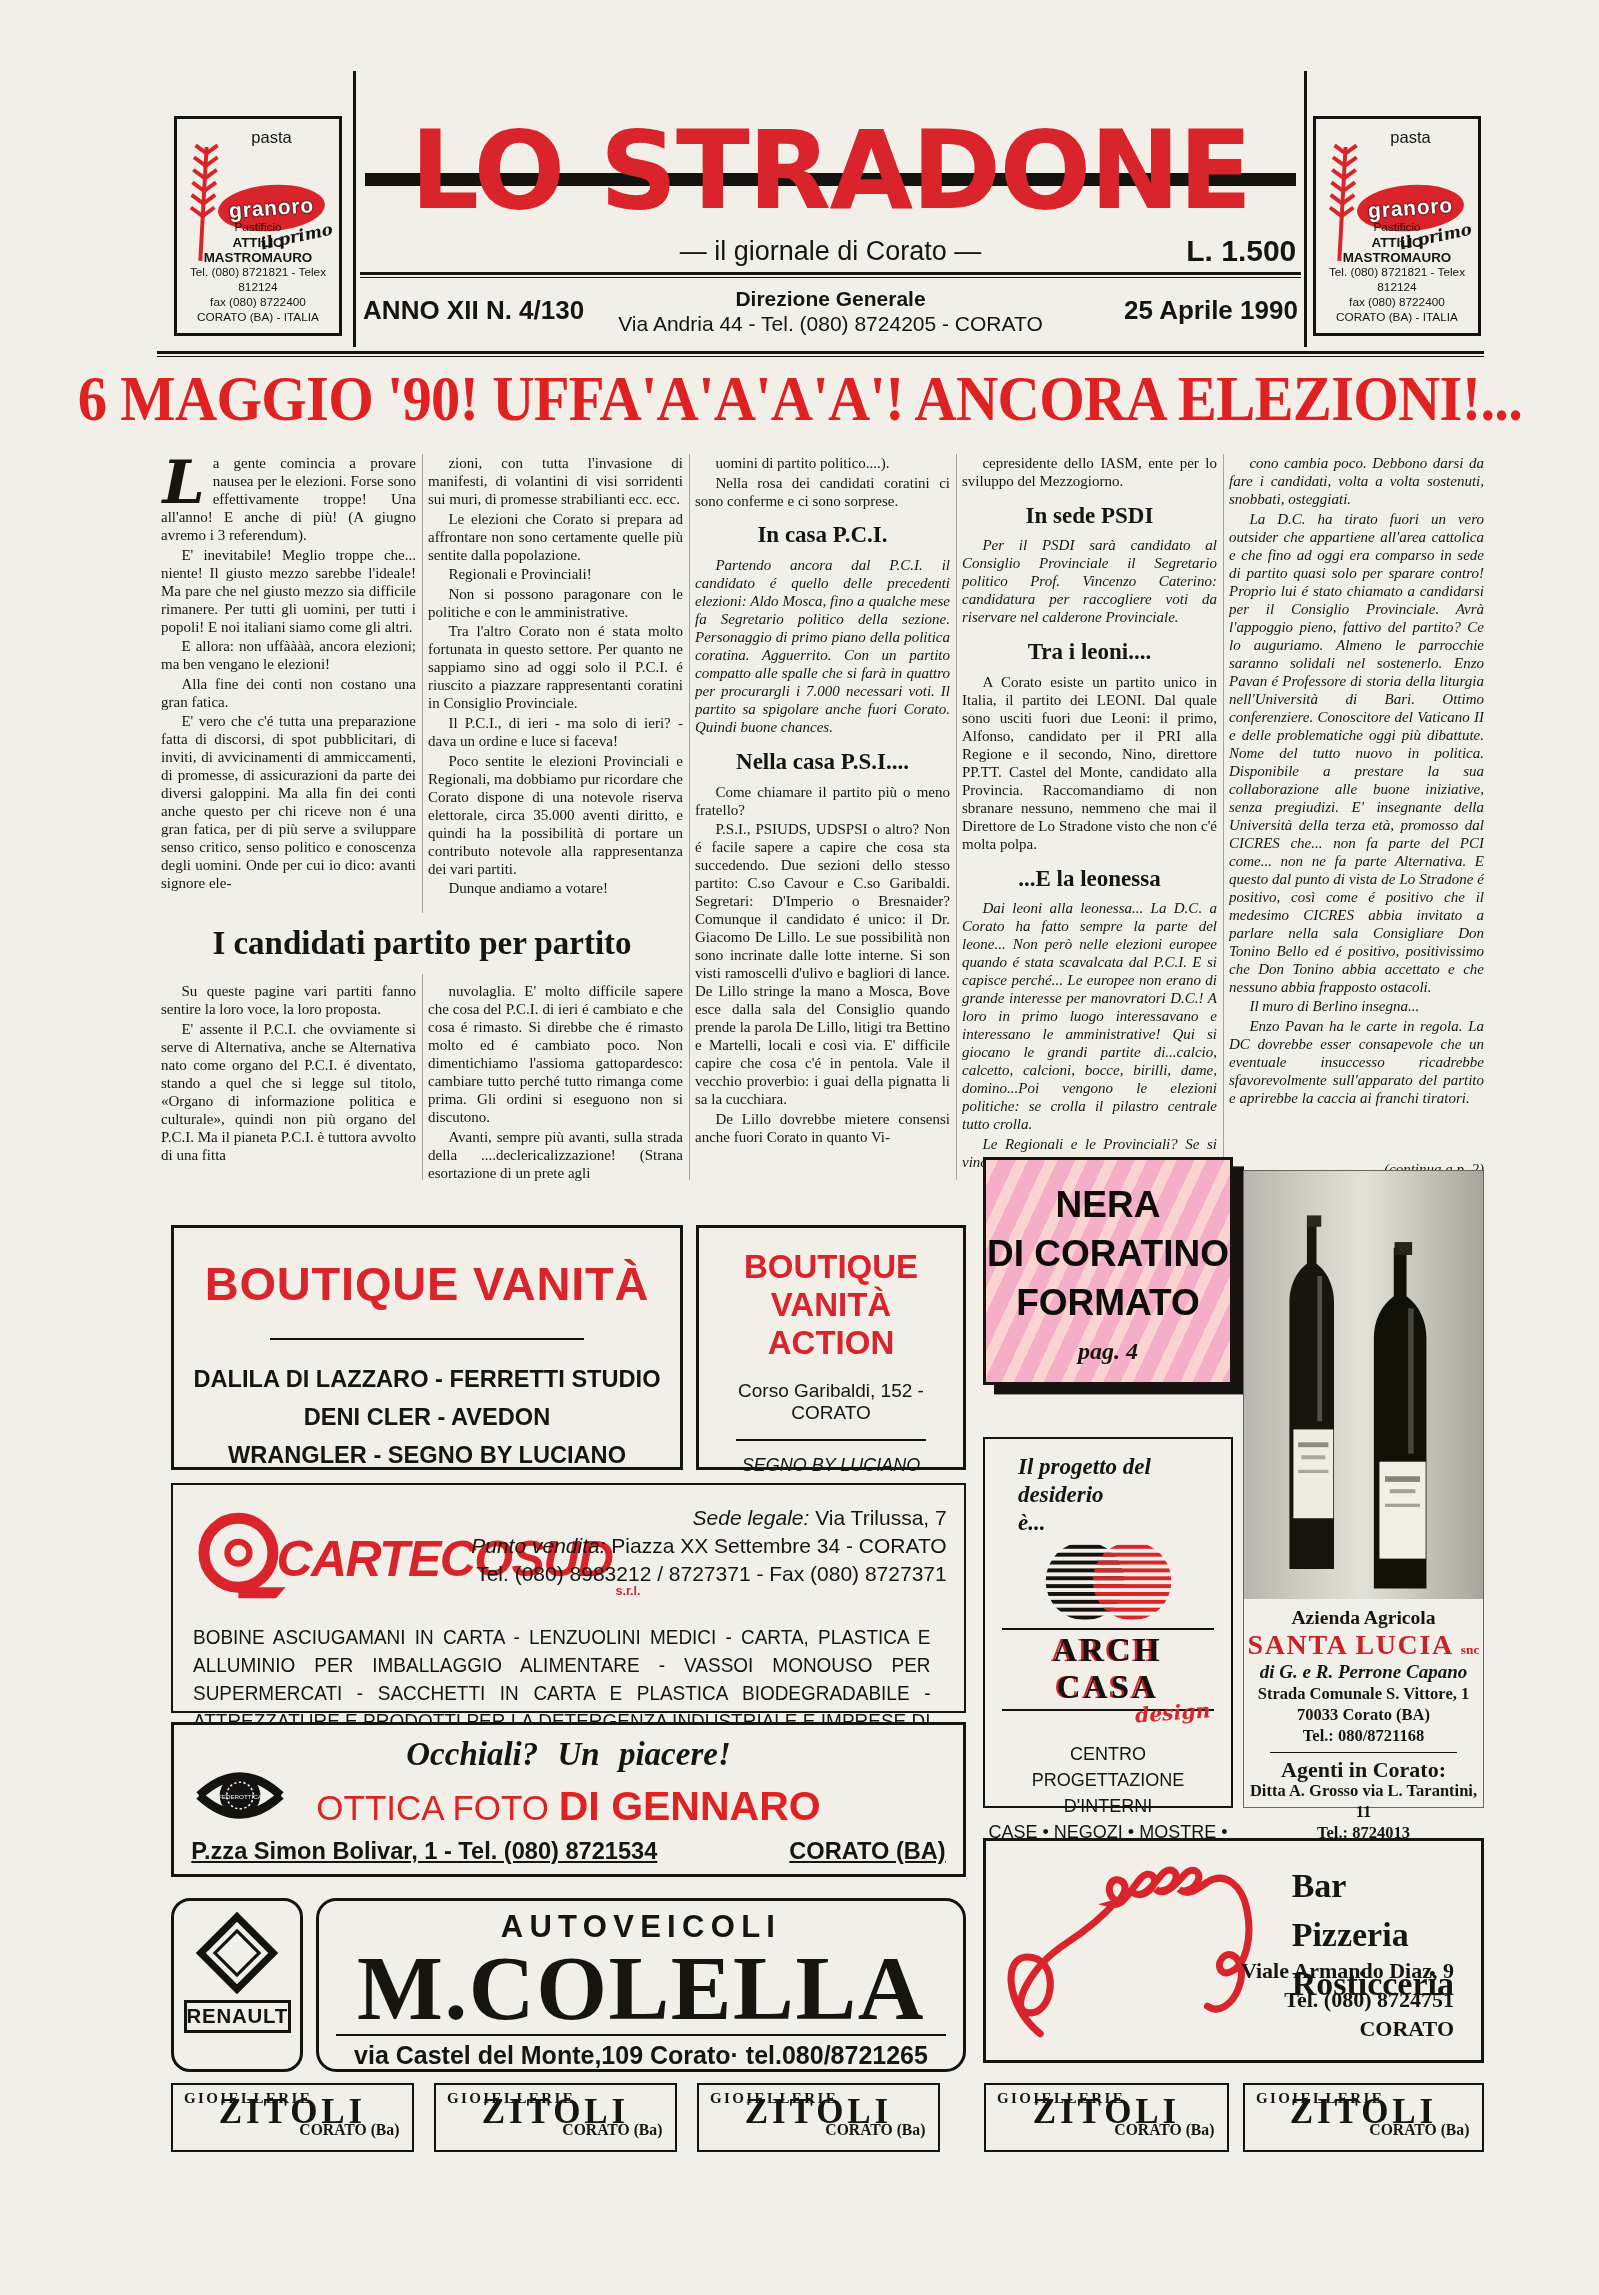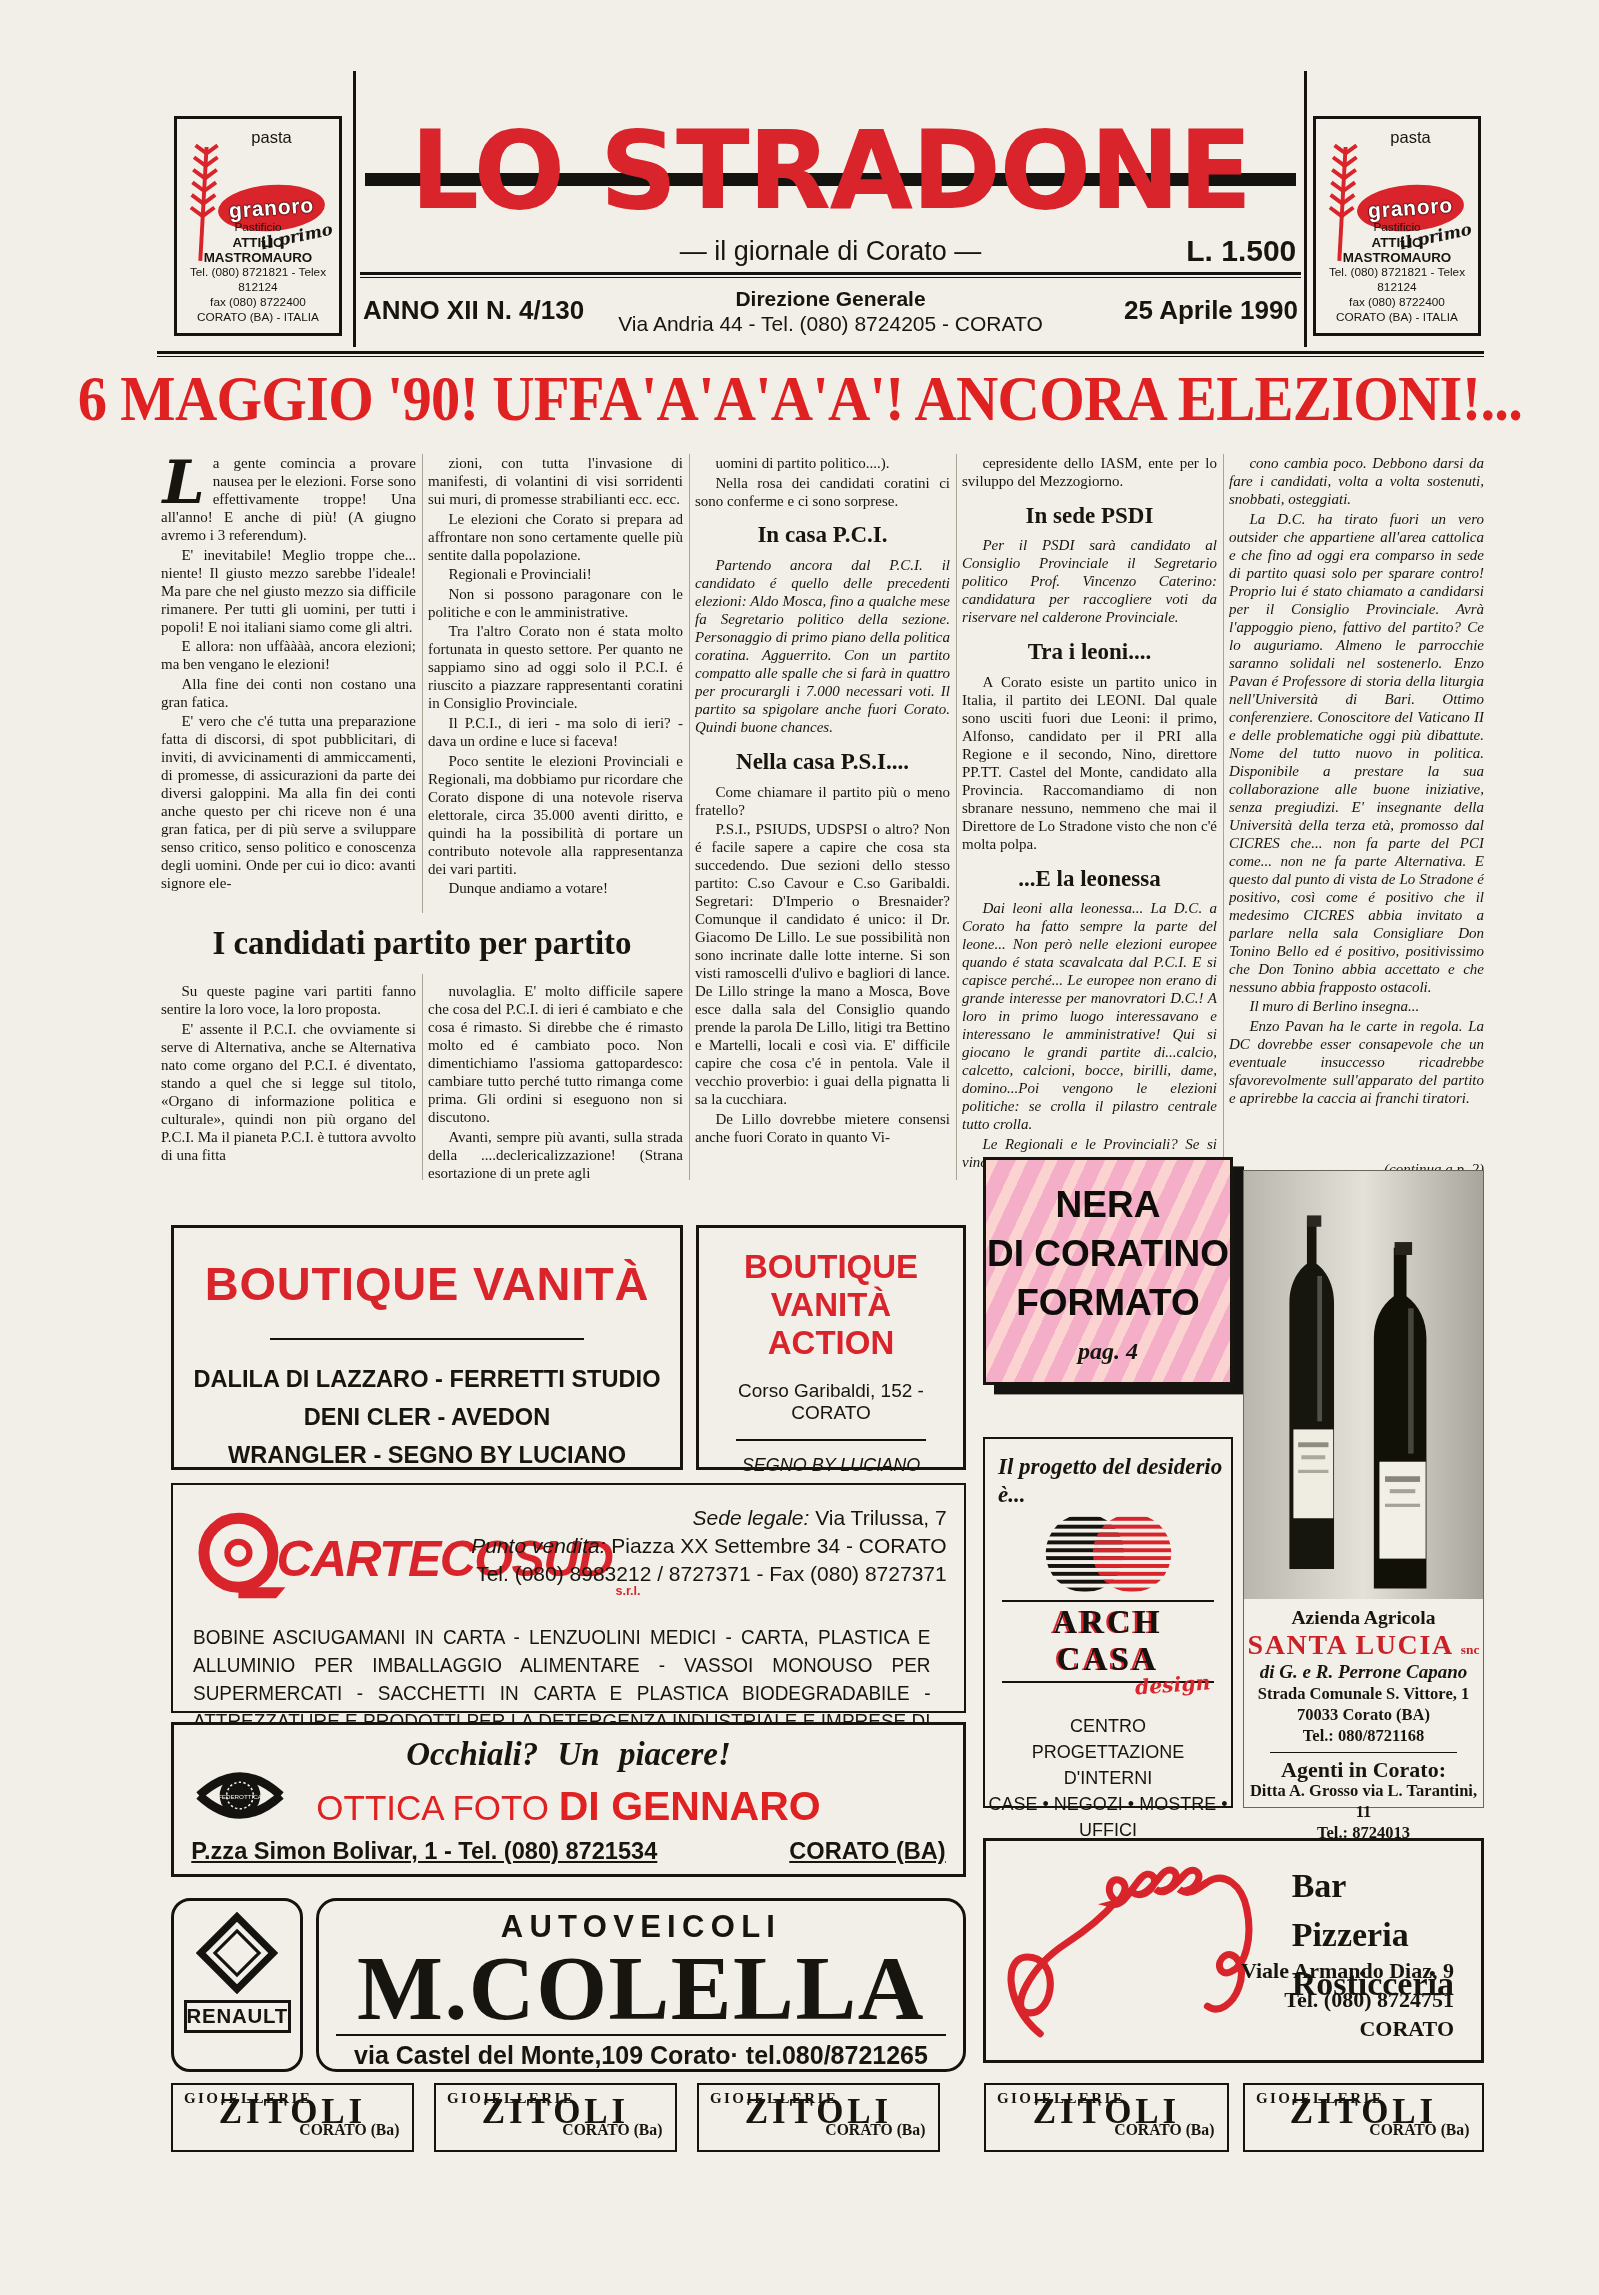--- a/index.html
+++ b/index.html
@@ -62,21 +62,21 @@
   .bt-rule{width:62%;margin:27px auto 20.4px;border-top:2.4px solid #15130f;}
   .bt-line{text-align:center;font:bold 23.6px/38px "Liberation Sans",sans-serif;}
   .ac-title{margin-top:20.4px;text-align:center;color:#d8242a;font:bold 33px/38px "Liberation Sans",sans-serif;}
   .ac-addr{margin-top:17.3px;text-align:center;font:19px "Liberation Sans",sans-serif;}
   .ac-rule{width:72%;margin:15.7px auto 11px;border-top:2.4px solid #15130f;}
   .ac-line{text-align:center;font:italic 18px/27px "Liberation Sans",sans-serif;}
   .nera{background:#f4aec8;background-image:repeating-linear-gradient(115deg,rgba(255,235,214,.6) 0 11px,rgba(244,174,200,0) 11px 27px);
         box-shadow:11px 9.4px 0 #15130f;}
   .nera-line{text-align:center;font:bold 37px/49px "Liberation Sans",sans-serif;color:#0e0d0a;}
   .nera-pag{text-align:center;font:italic bold 24px "Liberation Serif",serif;margin-top:11px;}
-  .arch-intro{font:italic bold 23px/28px "Liberation Serif",serif;padding:14px 0 0 13px;}
+  .arch-intro{font:italic bold 23px/28px "Liberation Serif",serif;padding:14px 0 0 33px;}
   .arch-brand{width:100%;text-align:center;font:bold 33px "Liberation Serif",serif;letter-spacing:3.1px;
               color:#15130f;text-shadow:-2.4px 0 0 #d8242a;border-top:2.4px solid #15130f;border-bottom:2.4px solid #15130f;
               padding:1.6px 0 3.1px;margin:3.1px auto 0;width:86%;}
   .arch-script{text-align:right;font:italic bold 20.4px "DejaVu Serif",serif;color:#d8242a;margin:-4.7px 20.4px 0 0;transform:rotate(-4deg);}
   .arch-line{text-align:center;font:18px/26px "Liberation Sans",sans-serif;}
   .arch-addr{text-align:center;font:17.3px/23.6px "Liberation Sans",sans-serif;margin-top:17.3px;}
   .sl-box{border:1.6px solid #6a675f;}
   .sl-photo{width:100%;height:428px;display:block;}
   .sl-pre{text-align:center;font:bold 19.6px "Liberation Serif",serif;margin-top:7.9px;}
   .sl-brand{text-align:center;font:bold 28px "Liberation Serif",serif;color:#cc2027;letter-spacing:1.6px;}

